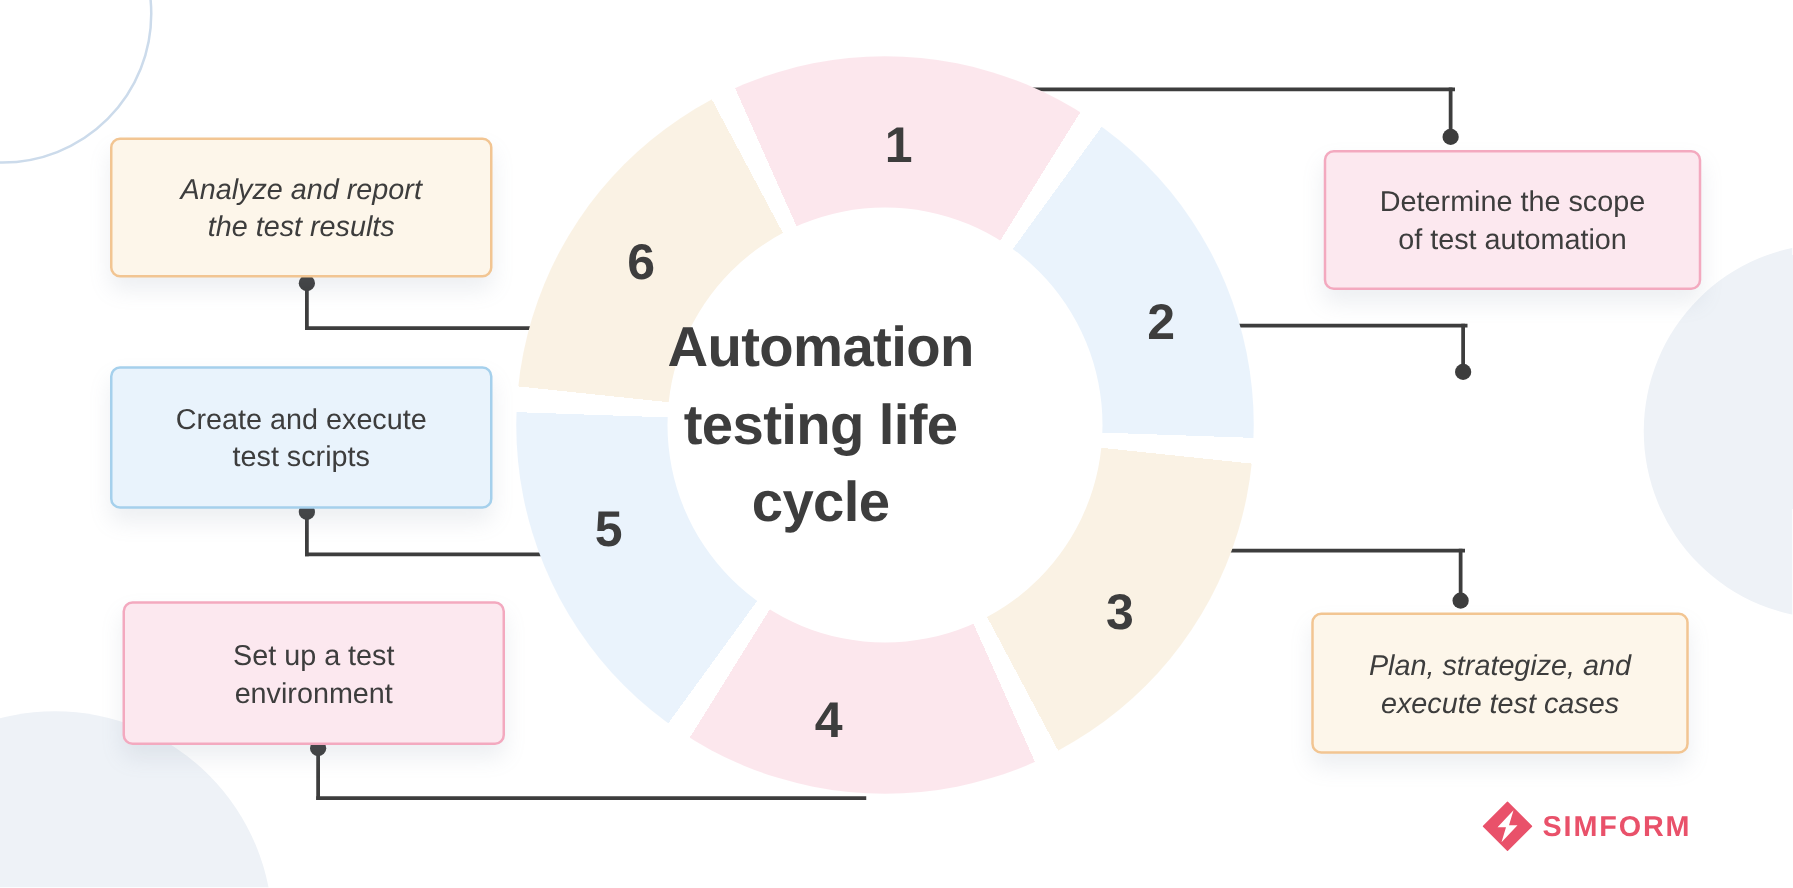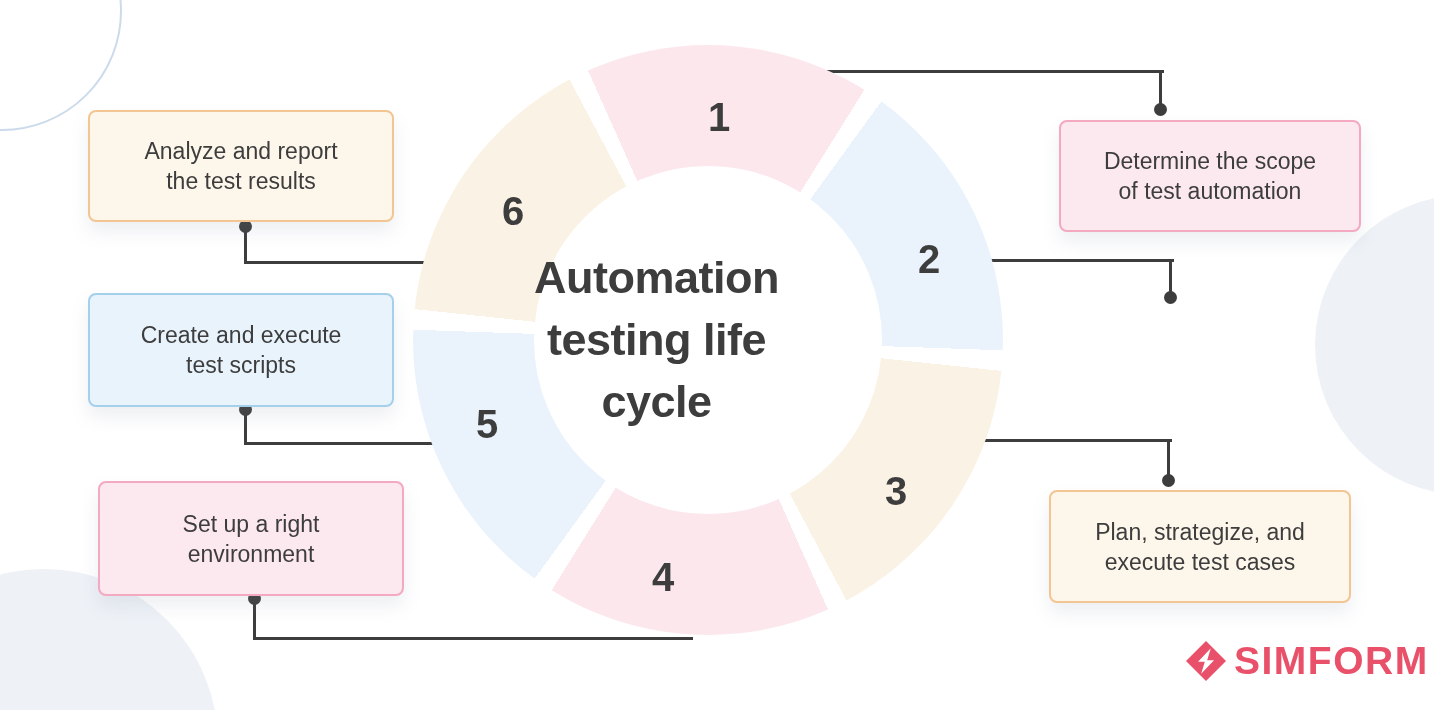--- a/index.html
+++ b/index.html
@@ -64,31 +64,31 @@
   .n4{left:663px; top:577px;} .n5{left:487px; top:424px;} .n6{left:513px; top:211px;}
   
   .box{
     position:absolute; z-index:6; border-radius:8px; border:2px solid;
     display:flex; align-items:center; justify-content:center; text-align:center;
     box-shadow:0 10px 18px rgba(130,140,160,0.14);
   }
   .box .box-label{font-size:23px; line-height:30px; white-space:pre-line; color:var(--ink);}
   .box.pink {background:var(--box-pink-bg);  border-color:var(--box-pink-br);margin-left:10px;}
   .box.blue {background:var(--box-blue-bg);  border-color:var(--box-blue-br);}
-  .box.cream{background:var(--box-cream-bg); border-color:var(--box-cream-br);}
+  .box.cream{background:var(--box-cream-bg); border-color:var(--box-cream-br);font-style:italic;}
   .b-analyze {left:88px;   top:110px; width:302px; height:108px;}
   .b-create  {left:88px;   top:293px; width:302px; height:110px;}
   .b-setup   {left:88px;   top:481px; width:302px; height:111px;}
   .b-determine{left:1049px; top:120px; width:298px; height:108px;}
   .b-select  {left:1049px; top:307px; width:298px; height:108px;}
   .b-plan    {left:1049px; top:490px; width:298px; height:109px;}
   
   .logo{position:absolute; left:1186px; top:638px; height:46px; display:flex; align-items:center; z-index:7;}
   .logo-icon{width:40px; height:40px; display:block;}
-  .logo-text{font-size:39px; font-weight:800; letter-spacing:1.5px; color:var(--brand); margin-left:8px;}
+  .logo-text{font-size:23px; font-weight:800; letter-spacing:1.5px; color:var(--brand); margin-left:8px;}
 </style>
 </head>
 <body>
 
 <div class="canvas">
 
   <div class="deco arc-tl"></div>
   <div class="deco blob-bl"></div>
   <div class="deco blob-r"></div>
 
@@ -131,21 +131,21 @@
 
   <div class="box pink b-determine">
     <span class="box-label">Determine the scope
 of test automation</span>
   </div>
   <div class="box cream b-plan">
     <span class="box-label">Plan, strategize, and
 execute test cases</span>
   </div>
   <div class="box pink b-setup">
-    <span class="box-label">Set up a right
+    <span class="box-label">Set up a test
 environment</span>
   </div>
   <div class="box blue b-create">
     <span class="box-label">Create and execute
 test scripts</span>
   </div>
   <div class="box cream b-analyze">
     <span class="box-label">Analyze and report
 the test results</span>
   </div>

